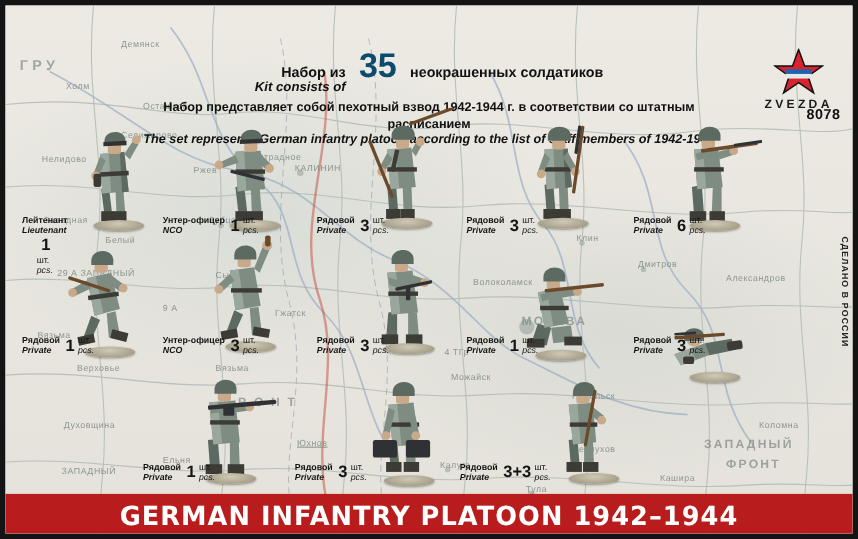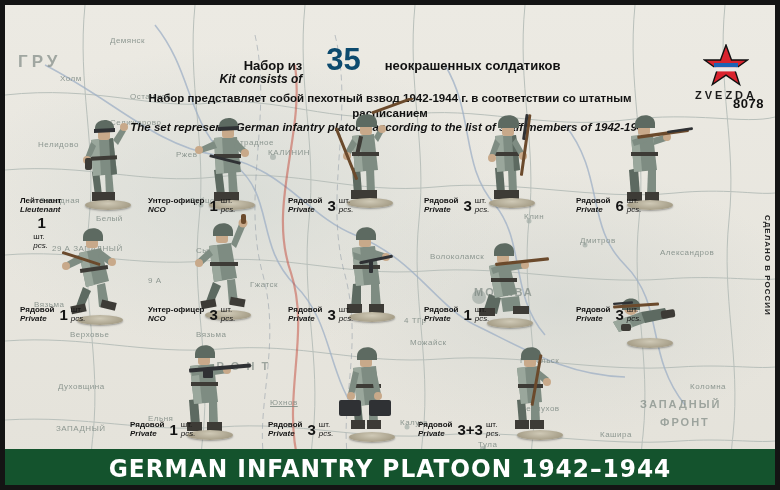--- a/index.html
+++ b/index.html
@@ -39,21 +39,21 @@
 
   .map-label {
     position: absolute;
     color: #7e8a84;
     font-size: 8px;
     letter-spacing: .5px;
     white-space: nowrap;
     opacity: .85;
   }
   .map-label.big {
-    font-size: 17px;
+    font-size: 13px;
     font-weight: bold;
     letter-spacing: 4px;
     color: #6f7b76;
     opacity: .6;
   }
   .map-label.med {
     font-size: 11px;
     font-weight: bold;
     letter-spacing: 2px;
     color: #76827c;
@@ -75,21 +75,21 @@
     font-size: 24px;
     font-weight: bold;
     letter-spacing: 1px;
     font-family: "DejaVu Sans", sans-serif;
     transform: scaleX(0.97);
   }
   .footer-band {
     position: absolute;
     left: 5px; right: 5px; bottom: 5px;
     height: 36px;
-    background: #14532d;
+    background: #b91c1c;
   }
   .title-en {
     position: absolute;
     left: 0; right: 0; top: 6px;
     text-align: center;
     color: #ffffff;
     font-size: 24px;
     font-weight: bold;
     letter-spacing: 1px;
     font-family: "DejaVu Sans", sans-serif;
@@ -131,21 +131,21 @@
     position: absolute;
     left: 120px; top: 44px;
     width: 540px;
     text-align: center;
     color: #111;
   }
   .kit-line {
     display: flex;
     align-items: baseline;
     justify-content: center;
-    gap: 22px;
+    gap: 10px;
     line-height: 1.05;
   }
   .kit-col-left { text-align: right; }
   .kit-col-right { text-align: left; }
   .kit-ru { font-size: 13px; font-weight: bold; }
   .kit-en { font-size: 12px; font-style: italic; font-weight: bold; }
   .kit-num {
     font-size: 31px;
     font-weight: bold;
     color: #0c4a6e;

